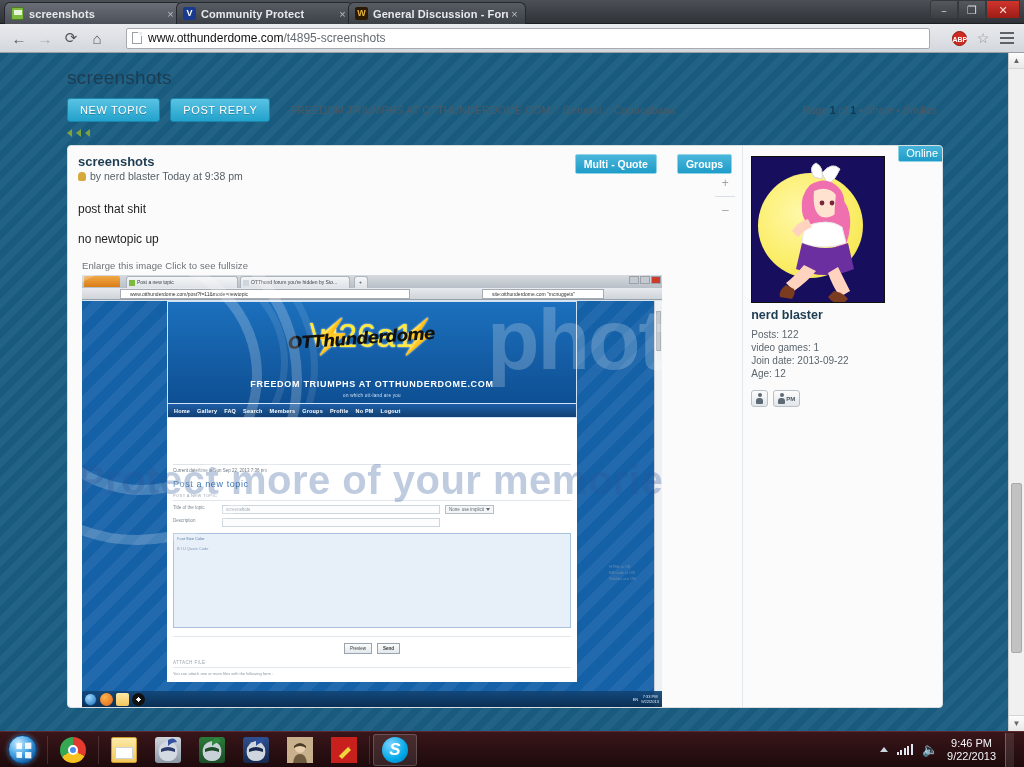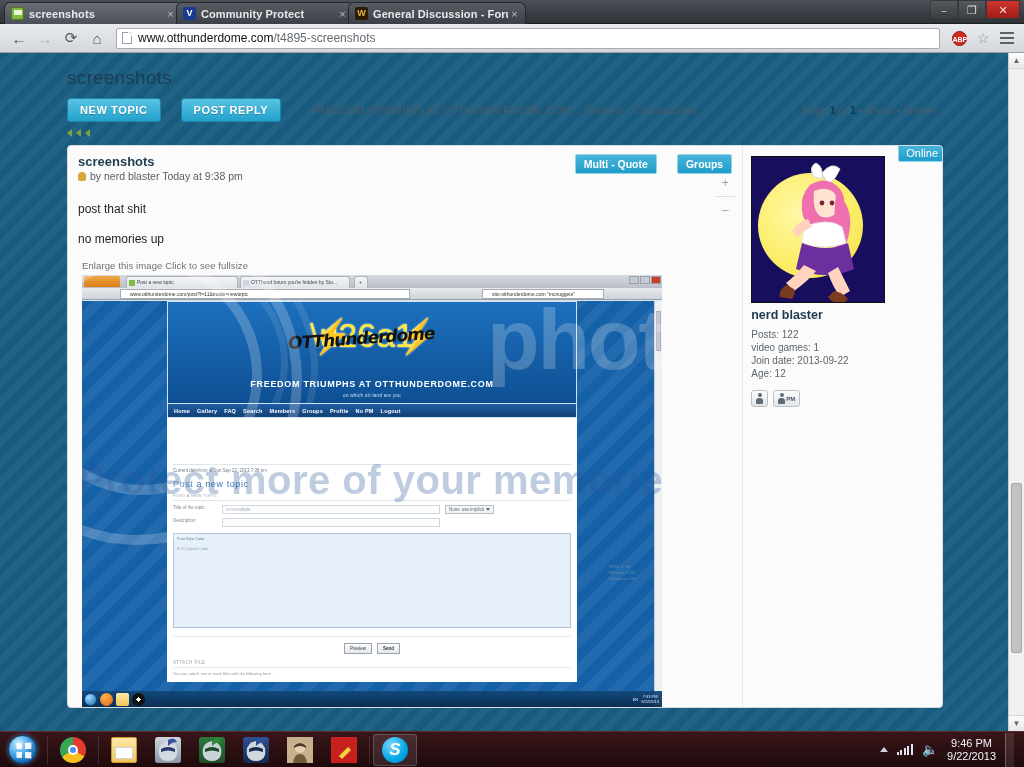--- a/index.html
+++ b/index.html
@@ -48,21 +48,21 @@
   
   .toolbar {
     position:absolute; left:0; top:24px; width:1024px; height:29px;
     background:linear-gradient(#e9ebee,#d3d7dc);
     border-bottom:1px solid #9ba0a6;
     display:flex; align-items:center; padding:0 6px;
   }
   .navbtn { width:26px; height:24px; display:flex; align-items:center; justify-content:center; color:#52565c; font-size:15px; }
   .navbtn.dim { color:#a8acb2; }
   .omnibox {
-    flex:1; height:21px; margin:0 6px; background:#fff;
+    flex:1; height:21px; margin:0 16px; background:#fff;
     border:1px solid #a7abb1; border-radius:2px;
     display:flex; align-items:center; padding:0 5px;
     font-size:12px; color:#222;
   }
   .pageicon{width:10px;height:12px;background:#fff;border:1px solid #9aa0a6;margin-right:6px;flex:none;position:relative;}
   .pageicon:after{content:"";position:absolute;right:-1px;top:-1px;border-width:0 4px 4px 0;border-style:solid;border-color:#fff #e6e8ea;}
   .url-host { color:#111; }
   .url-path { color:#646a70; }
   .tbicon { width:22px; height:22px; margin-left:2px; display:flex; align-items:center; justify-content:center; }
   .abp { width:15px; height:15px; border-radius:50%; background:#cf2a20; color:#fff; font-size:7px; font-weight:bold; line-height:15px; text-align:center; border:1px solid #8e1a13;}
@@ -84,22 +84,22 @@
   #vscroll .arrow { height:16px; display:flex; align-items:center; justify-content:center; color:#666; font-size:8px; background:linear-gradient(#fcfcfc,#e8e8e8); border-bottom:1px solid #d6d6d6;}
   #vscroll .arrow.bot { position:absolute; bottom:0; left:0; right:0; border-bottom:none; border-top:1px solid #d6d6d6;}
   #vscroll .thumb { position:absolute; left:2px; right:2px; top:430px; height:170px; background:#c2c2c2; border:1px solid #a9a9a9; border-radius:2px;}
 
   
   .forum-title { font-size:19px; color:#1d3c52; padding:14px 4px 8px 4px; letter-spacing:.2px; }
   .actionbar { display:flex; align-items:center; padding:0 4px; height:26px; }
   .btn-blue {
     background:linear-gradient(#59c2e2,#23a2cc);
     border:1px solid #1b86ac; border-radius:3px;
-    color:#fff; font-size:11px; font-weight:bold; letter-spacing:.6px;
-    padding:5px 12px; margin-right:20px; text-shadow:0 1px 0 rgba(0,0,0,.25);
+    color:#fff; font-size:11px; font-weight:normal; letter-spacing:.6px;
+    padding:5px 12px; margin-right:10px; text-shadow:0 1px 0 rgba(0,0,0,.25);
   }
   .crumbs { font-size:10.5px; color:#4a5a66; margin-left:10px; letter-spacing:.2px; }
   .pageinfo { margin-left:auto; font-size:10.5px; color:#4a5a66; padding-right:6px;}
   .pageinfo b { color:#16384f; }
   .arrows { padding:6px 4px 4px 4px; display:flex; gap:4px; }
   .arrows i { width:0;height:0;border-style:solid;border-width:4px 5px 4px 0;border-color:transparent #7ea23c transparent transparent; display:block;}
 
   
   .postbox {
     background:#fbfbfb; border:1px solid #d8dde1; border-radius:4px;
@@ -332,21 +332,21 @@
               </div>
             </div>
             <div class="qbtns">
               <div class="qbtn">Multi - Quote</div>
               <div class="qbtn">Groups</div>
             </div>
           </div>
 
           <div class="post-body">
             <div>post that shit</div>
-            <div>no memories up</div>
+            <div>no newtopic up</div>
           </div>
 
           <div class="zoomctl">
             <div>+</div>
             <hr>
             <div>–</div>
           </div>
 
           <div class="imgnote">Enlarge this image Click to see fullsize</div>
 

